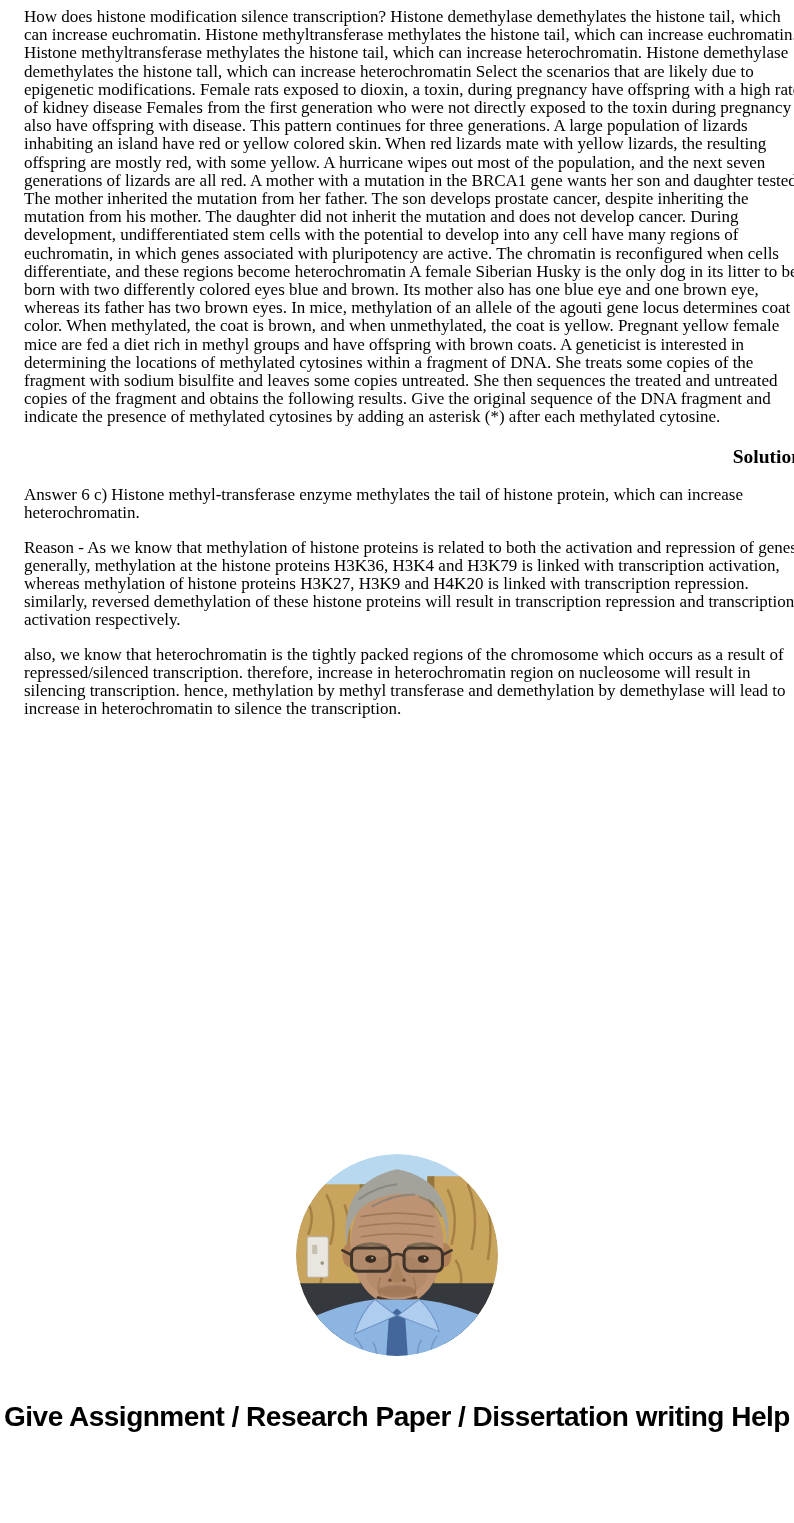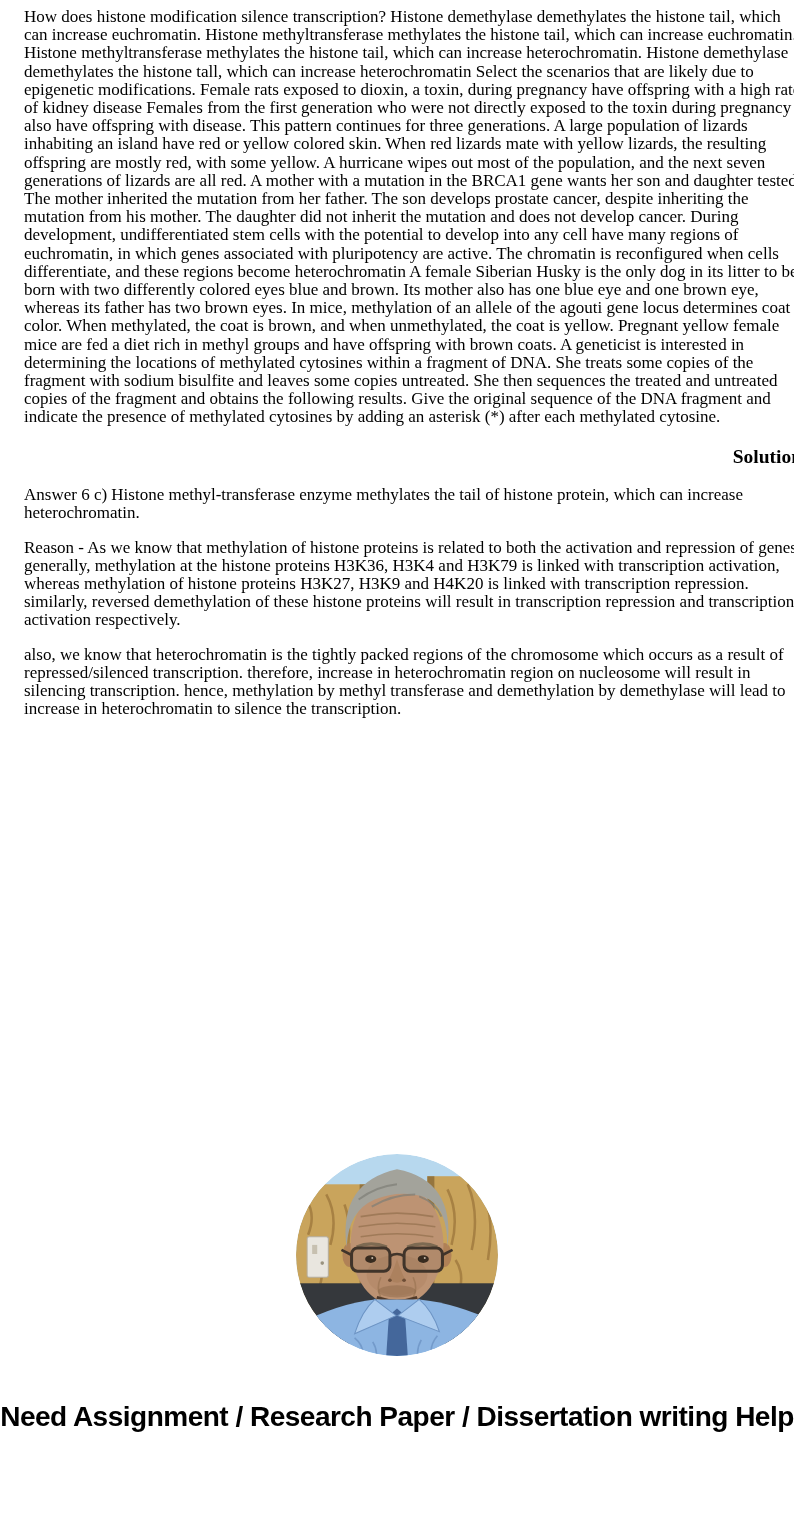--- a/index.html
+++ b/index.html
@@ -136,14 +136,14 @@
       <path d="M-5,205 L-5,172 Q40,148 78,144 L122,144 Q162,148 205,170 L205,205 Z" fill="#8db5e2"></path>
       <path d="M92,160 L100,153 L108,160 L111,205 L89,205 Z" fill="#44679b"></path>
       <path d="M78,144 L99,160 L58,178 Q65,156 78,144 Z" fill="#aecdef" stroke="#6d94c4" stroke-width="1"></path>
       <path d="M122,144 L101,160 L142,176 Q135,155 122,144 Z" fill="#aecdef" stroke="#6d94c4" stroke-width="1"></path>
       <path d="M58,182 Q70,192 64,205 M140,180 Q130,192 136,205 M76,186 Q82,196 78,205 M124,184 Q118,195 122,205" stroke="#6d94c4" stroke-width="1.6" fill="none" opacity="0.8"></path>
     </g>
   </svg>
 </div>
 
 <div class="footer">
-  <div class="line">Need Assignment / Research Paper / Dissertation writing Help</div>
+  <div class="line">Give Assignment / Research Paper / Dissertation writing Help</div>
 </div>
 
 </body></html>

